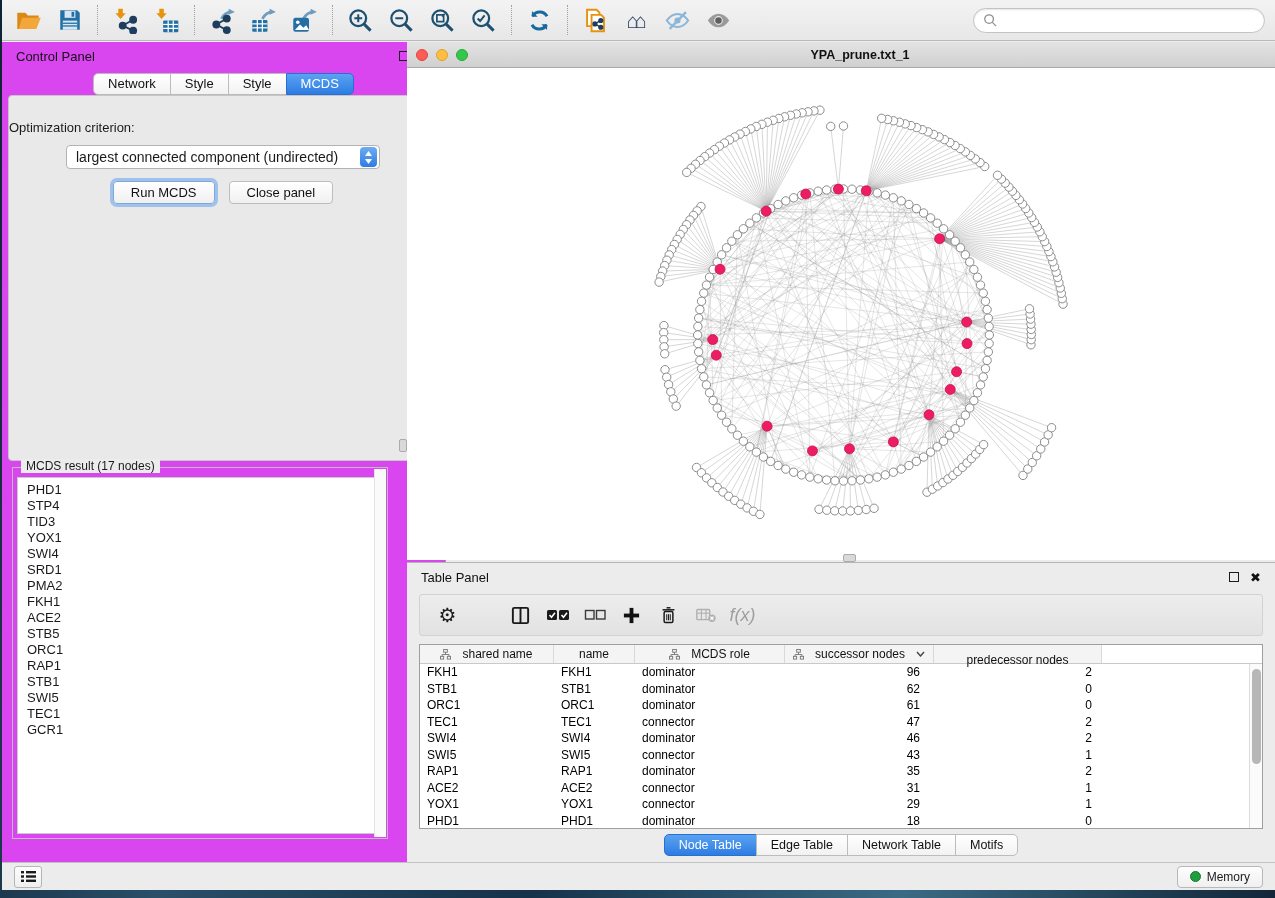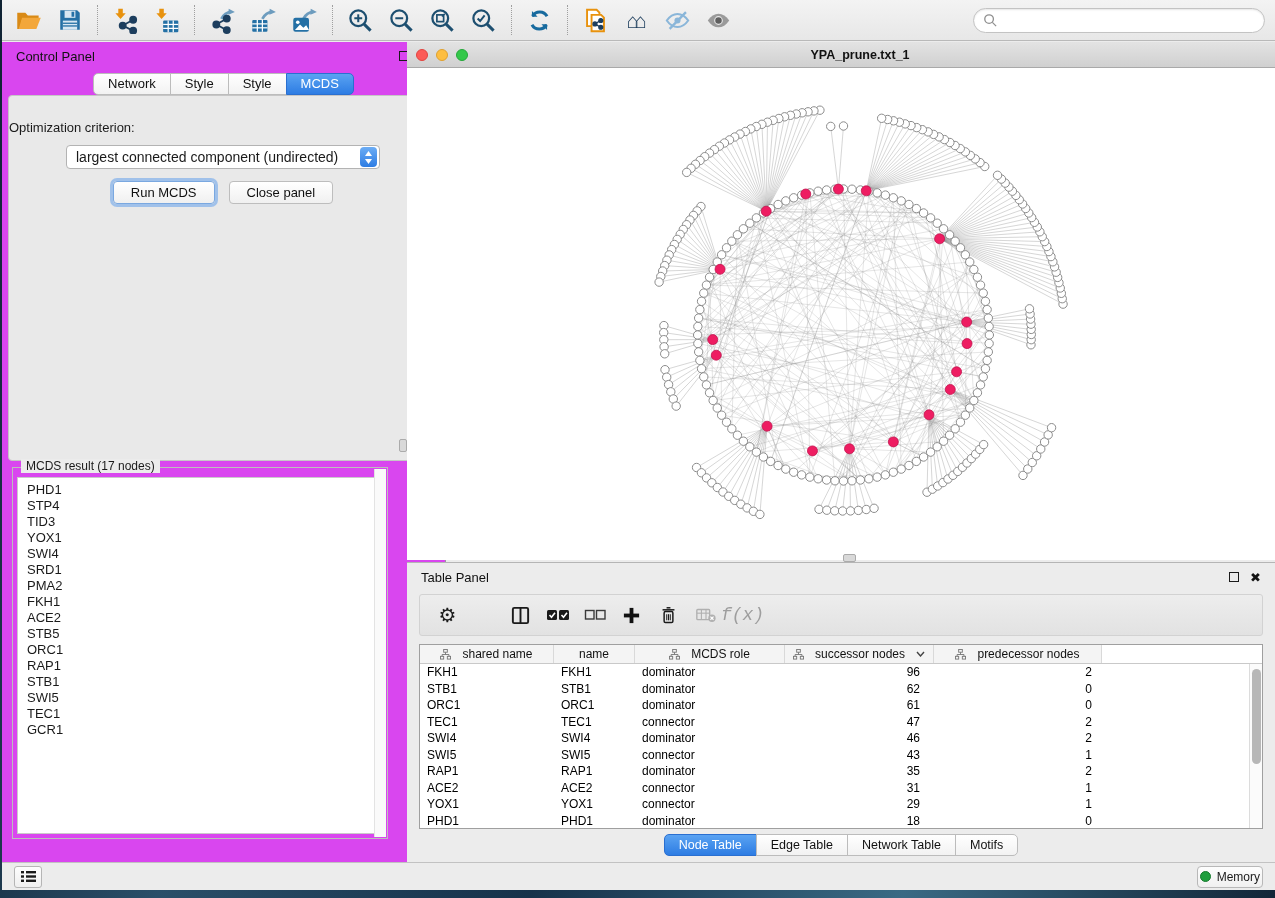--- a/index.html
+++ b/index.html
@@ -87,47 +87,47 @@
   .net-canvas svg { display:block; width:100%; height:100%; }
 
   
   .table-panel { position:absolute; top:520px; left:0; right:0; bottom:0; background:#ececec;
                  border-top:1px solid #b5b5b5; }
   .tp-toolbar { position:absolute; top:31px; left:12px; right:12px; height:42px;
                 background:linear-gradient(#ededed,#e2e2e2); border:1px solid #d2d2d2; border-radius:3px;
                 display:flex; align-items:center; padding-left:9px; }
   .tpbtn { width:37px; height:34px; display:flex; align-items:center; justify-content:center; }
   .gear-glyph { font-size:20px; color:#1a1a1a; line-height:1; }
-  .fx { font-family:Liberation Mono, monospace; font-style:italic; font-size:18px; color:#9e9e9e; }
+  .fx { font-family:Liberation Sans, sans-serif; font-style:italic; font-size:18px; color:#9e9e9e; }
 
   .table-wrap { position:absolute; top:81px; left:12px; right:12px; height:185px;
                 background:#fff; border:1px solid #9f9f9f; }
   .thead { display:flex; height:19px; border-bottom:1px solid #c9c9c9; }
   .th { background:#f4f4f4; border-right:1px solid #d9d9d9; display:flex; align-items:center;
         justify-content:center; gap:11px; font-size:12px; color:#111; }
   .th-fill { flex:1; background:#fff; }
-  .c0 { width:134px; } .c1 { width:81px; } .c2 { width:150px; } .c3 { width:149px; } .c4 { width:168px; }
+  .c0 { width:134px; } .c1 { width:81px; } .c2 { width:150px; } .c3 { width:149px; } .c4 { width:168px;flex-direction:column; }
   .tbody { position:absolute; top:19px; left:0; right:13px; bottom:0; overflow:hidden; }
   .tr { display:flex; height:16.5px; align-items:center; }
   .td { font-size:12px; color:#000; white-space:nowrap; overflow:hidden; }
   .td.c0,.td.c1,.td.c2 { padding-left:7px; text-align:left; }
   .td.c3 { text-align:right; padding-right:14px; }
   .td.c4 { text-align:right; padding-right:10px; }
   .vscroll { position:absolute; top:19px; right:0; bottom:0; width:13px; background:#fbfbfb; border-left:1px solid #dcdcdc; }
   .vthumb { position:absolute; top:5px; left:2px; width:9px; height:95px; border-radius:5px; background:#b7b7b7; }
 
   .tp-tabs { position:absolute; top:271px; left:0; right:0; display:flex; justify-content:center; }
   .tp-tabs .seg-tab { font-size:12.5px; height:22px; line-height:20px; }
 
   
   .status-bar { position:absolute; left:0; right:0; bottom:0; height:28px; background:#ececec;
                 border-top:1px solid #c2c2c2; display:flex; align-items:center; padding:0 12px; }
   .list-btn { width:28px; height:22px; border:1px solid #b5b5b5; border-radius:3px;
               background:linear-gradient(#fdfdfd,#efefef); display:flex; align-items:center; justify-content:center; }
-  .memory-btn { margin-left:auto; height:22px; padding:0 2px; border:1px solid #b8b8b8; border-radius:4px;
+  .memory-btn { margin-left:auto; height:22px; padding:0 12px; border:1px solid #b8b8b8; border-radius:4px;
                 background:linear-gradient(#fdfdfd,#f0f0f0); display:flex; align-items:center; gap:6px; font-size:12px; }
   .mem-dot { width:11px; height:11px; border-radius:50%; background:#1f9e3d; border:1px solid #177a2e; }
 </style>
 </head>
 <body>
 
 <div class="app">
   <div class="window">
 
     <div class="toolbar">

